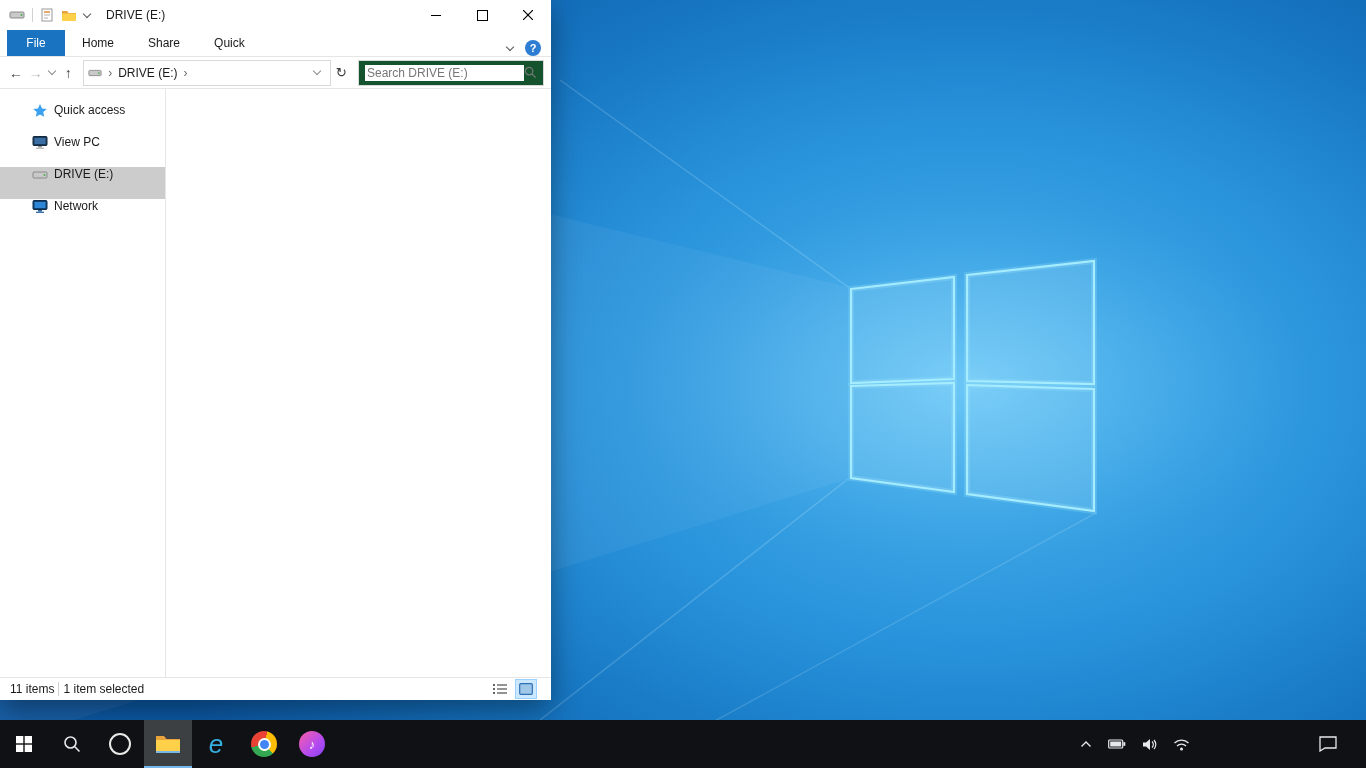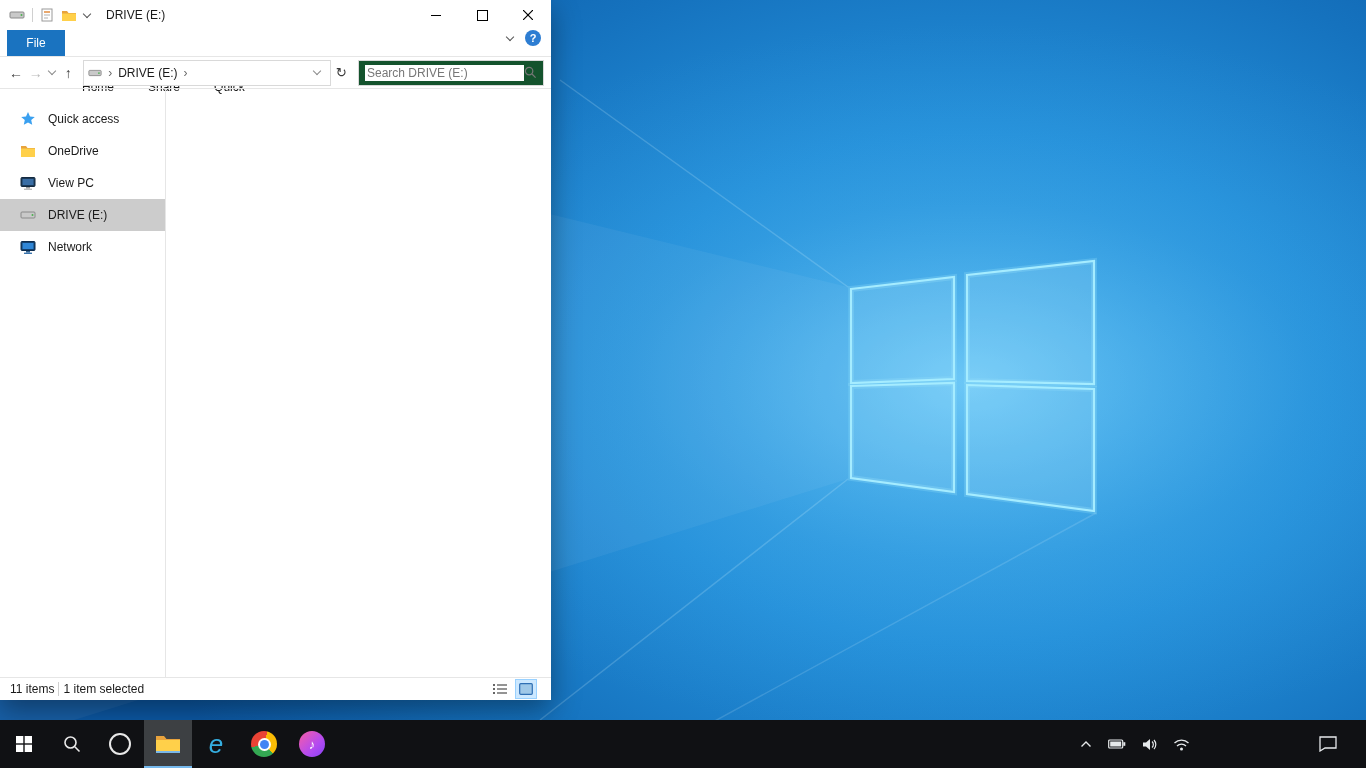--- a/index.html
+++ b/index.html
@@ -23,41 +23,41 @@
   .qat{display:flex;align-items:center;gap:7px;padding-left:9px;}
   .qat-sep{width:1px;height:14px;background:#d0d0d0;}
   .chev{width:7px;height:7px;border-right:1.4px solid #555;border-bottom:1.4px solid #555;transform:rotate(45deg);display:inline-block;}
   .chev.small{width:5px;height:5px;}
   .win-title{margin-left:16px;font-size:12px;}
   .win-controls{margin-left:auto;display:flex;height:100%;}
   .win-btn{width:46px;height:100%;display:flex;align-items:center;justify-content:center;cursor:default;}
   .min-glyph{width:10px;height:1px;background:#000;}
   .max-glyph{width:9px;height:9px;border:1px solid #000;}
   
-  .menubar{height:26px;display:flex;align-items:flex-start;border-bottom:1px solid #e6e6e6;flex:0 0 auto;}
+  .menubar{height:26px;display:flex;align-items:flex-end;border-bottom:1px solid #e6e6e6;flex:0 0 auto;}
   .file-tab{width:58px;height:26px;margin-left:7px;background:#1a73c0;color:#fff;display:flex;align-items:center;justify-content:center;}
   .rtab{padding:0 17px;height:26px;display:flex;align-items:center;color:#1a1a1a;margin-top:44px;}
   .menubar-right{margin-left:auto;display:flex;align-items:center;gap:12px;padding-right:10px;}
   .help-btn{width:16px;height:16px;border-radius:50%;background:#2d7dd2;color:#fff;font-weight:bold;font-size:11px;display:flex;align-items:center;justify-content:center;}
   
   .navrow{height:31px;display:flex;align-items:center;padding:0 7px;gap:2px;border-bottom:1px solid #e6e6e6;flex:0 0 auto;}
   .nav-btn{width:25px;height:24px;display:flex;align-items:center;justify-content:center;font-size:14px;color:#3a3a3a;}
   .nav-btn.disabled{color:#b9b9b9;}
   .nav-chev-btn{width:15px;height:24px;display:flex;align-items:center;justify-content:center;}
   .addressbar{width:334px;height:24px;border:1px solid #d9d9d9;background:#fff;display:flex;align-items:center;padding:0 4px;margin-left:4px;}
   .addr-chev{color:#6a6a6a;font-size:12px;margin:0 6px;}
   .addr-drop{margin-left:auto;width:18px;display:flex;justify-content:center;}
   .refresh-btn{width:22px;height:24px;display:flex;align-items:center;justify-content:center;font-size:13px;color:#3a3a3a;}
   .searchbox{width:203px;height:24px;border:1px solid #d9d9d9;background:#14532d;display:flex;align-items:center;padding:0 6px;margin-left:7px;}
   .searchbox input{border:none;outline:none;flex:1;font-family:inherit;font-size:12px;color:#1a1a1a;min-width:0;}
   .searchbox input::placeholder{color:#777;}
   
   .main{flex:1;display:flex;min-height:0;}
   .sidepane{width:165px;border-right:1px solid #e6e6e6;padding-top:14px;flex:0 0 auto;}
-  .side-item{height:32px;display:flex;align-items:center;gap:12px;padding-left:20px;}
+  .side-item{height:32px;display:flex;align-items:flex-start;gap:6px;padding-left:32px;}
   .side-item.selected{background:#cccccc;}
   .content{flex:1;padding:8px 0 0 16px;}
   .file-item{width:204px;height:20px;display:flex;align-items:center;gap:5px;padding-left:3px;background:#cce8ff;border:1px solid #99d1ff;}
   
   .statusbar{height:22px;border-top:1px solid #e6e6e6;display:flex;align-items:center;padding:0 10px;gap:4px;flex:0 0 auto;}
   .status-sep{width:1px;height:14px;background:#cfcfcf;}
   .status-views{margin-left:auto;display:flex;gap:4px;align-items:center;padding-right:4px;}
   .view-btn{width:20px;height:18px;display:flex;align-items:center;justify-content:center;border:1px solid transparent;}
   .view-btn.active{background:#cce8ff;border-color:#99d1ff;}
   
@@ -187,27 +187,20 @@
   <div class="main">
     <div class="sidepane">
 
       <div class="side-item">
         <svg width="16" height="16" viewBox="0 0 16 16">
           <path d="M8 1 l2 4.4 4.8 .5 -3.6 3.2 1 4.7 L8 11.4 3.8 13.8 l1-4.7 L1.2 5.9 6 5.4 z" fill="#3aa0f0"></path>
         </svg>
         <span>Quick access</span>
       </div>
 
-      <div class="side-item">
-        <svg width="16" height="14" viewBox="0 0 16 14">
-          <path d="M1 2 h5 l1.5 2 H15 v9 H1 z" fill="#e8a33d"></path>
-          <path d="M1 4.5 h14 V13 H1 z" fill="#ffd04a"></path>
-        </svg>
-        <span>OneDrive</span>
-      </div>
 
       <div class="side-item">
         <svg width="16" height="15" viewBox="0 0 16 15">
           <rect x="1" y="1.5" width="14" height="9" rx="1" fill="#1c3a57" stroke="#13293f"></rect>
           <rect x="2.5" y="3" width="11" height="6" fill="#3a6ea5"></rect>
           <rect x="6" y="11" width="4" height="1.6" fill="#9a9a9a"></rect>
           <rect x="4" y="12.6" width="8" height="1.4" fill="#bdbdbd"></rect>
         </svg>
         <span>View PC</span>
       </div>

